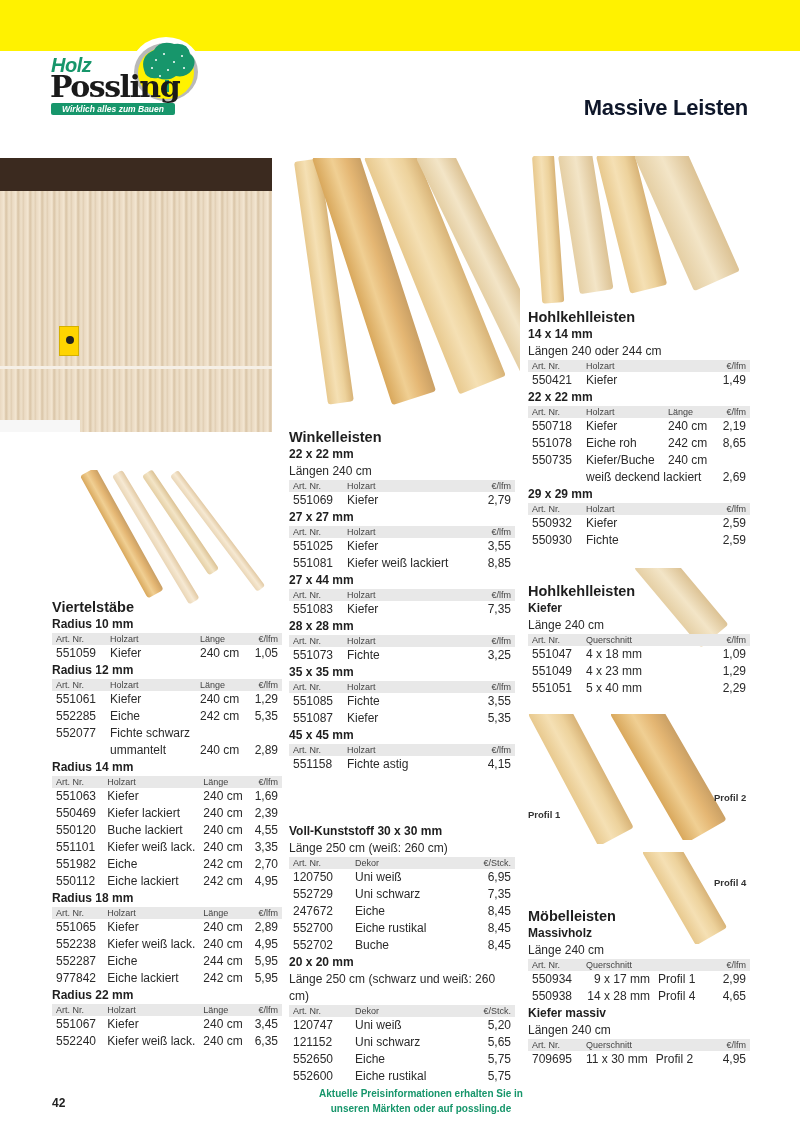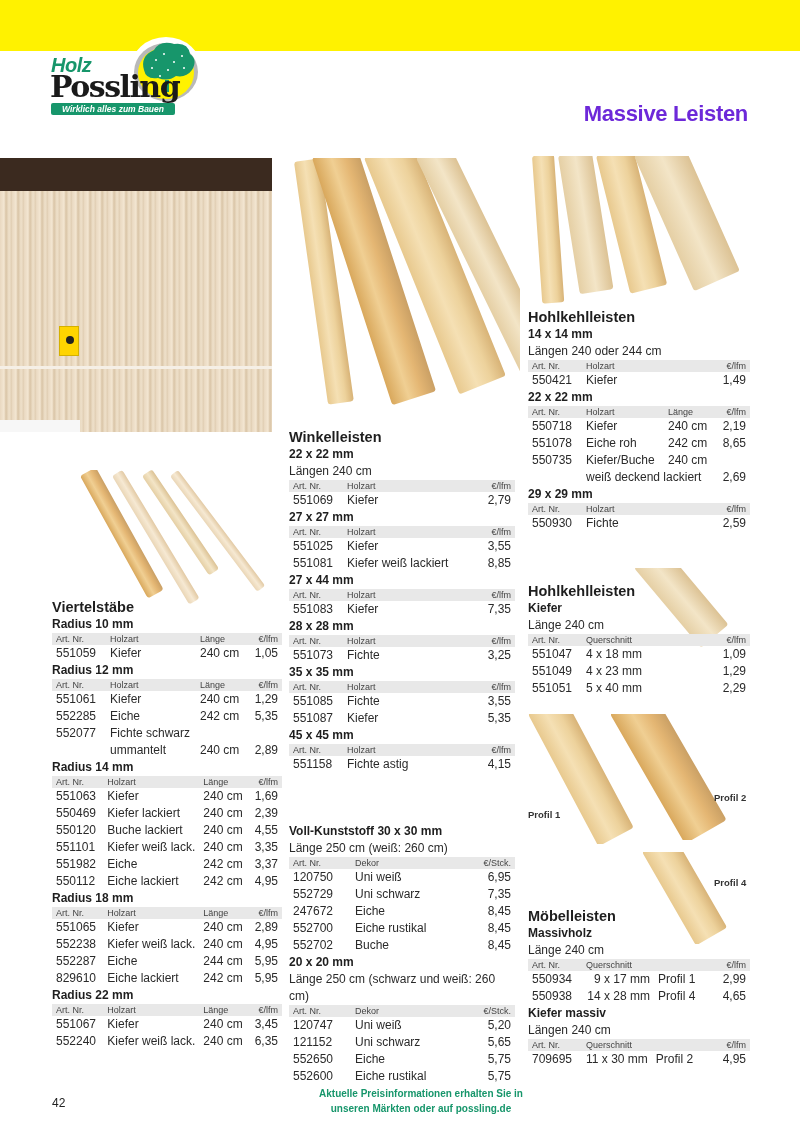--- a/index.html
+++ b/index.html
@@ -8,21 +8,21 @@
 
   .topbar { position: absolute; left: 0; top: 0; width: 800px; height: 51px; background: #fff200; }
 
   
   .logo { position: absolute; left: 50px; top: 34px; width: 128px; height: 82px; }
   .logo-circle { position: absolute; left: 54px; top: 0px; width: 122px; height: 76px; }
   .logo-holz { position: absolute; left: 1px; top: 20px; font-weight: bold; font-style: italic; font-size: 20px; color: #17966b; letter-spacing: -0.5px; }
   .logo-possling { position: absolute; left: 0px; top: 38px; font-family: "DejaVu Serif", serif; font-weight: bold; font-size: 30px; color: #1a1a1a; letter-spacing: -1.5px; line-height: 1; }
   .logo-tagline { position: absolute; left: 1px; top: 69px; width: 124px; height: 12px; border-radius: 2px; background: #17966b; color: #fff; font-size: 8.5px; font-style: italic; font-weight: bold; line-height: 12px; text-align: center; white-space: nowrap; }
 
-  .page-title { position: absolute; right: 52px; top: 101px; font-size: 22px; font-weight: bold; color: #6d28d9; letter-spacing: -0.3px; margin-left: 40px; }
+  .page-title { position: absolute; right: 52px; top: 95px; font-size: 22px; font-weight: bold; color: #0f172a; letter-spacing: -0.3px; margin-left: 40px; }
 
   
   .photo { position: absolute; overflow: hidden; }
   .img-store { left: 0; top: 158px; width: 272px; height: 274px;
     background:
       linear-gradient(180deg, #3b2a1f 0%, #3b2a1f 12%, transparent 12%),
       repeating-linear-gradient(90deg, #e9d8c0 0px, #f3e6d2 4px, #d9c4a6 6px, #efe1cb 9px, #e0cdb2 12px);
   }
   .img-store .rail { position: absolute; left: 0; top: 208px; width: 272px; height: 3px; background: #f5efe6; }
   .img-store .sign { position: absolute; left: 59px; top: 168px; width: 20px; height: 30px; background: #ffd400; border: 1px solid #d4b000; }
@@ -40,21 +40,21 @@
   .sub { font-weight: bold; font-size: 12px; color: #1e1e1e; line-height: 17px; }
   .note { font-size: 12px; color: #2a2a2a; line-height: 17px; }
   table { border-collapse: collapse; width: 100%; }
   th { background: #e8e8e8; font-weight: normal; font-size: 9px; color: #444; text-align: left; height: 12px; line-height: 12px; padding: 0 4px; }
   td { font-size: 12px; color: #2a2a2a; line-height: 17px; height: 17px; padding: 0 4px; white-space: nowrap; }
   .r { text-align: right; }
   .c-art { width: 54px; }
 
   .profil-label { position: absolute; font-weight: bold; font-size: 9.5px; color: #333; }
 
-  .page-number { position: absolute; left: 52px; top: 1096px; font-size: 12px; font-weight: normal; color: #222; }
+  .page-number { position: absolute; left: 52px; top: 1096px; font-size: 12px; font-weight: bold; color: #222; }
   .footer-note { position: absolute; left: 306px; top: 1086px; width: 230px; text-align: center; font-size: 10px; font-weight: bold; color: #17966b; line-height: 15px; }
 </style>
 </head>
 <body>
 
 <div class="topbar"></div>
 
 <div class="logo">
   <svg class="logo-circle" viewBox="0 0 122 76">
     <ellipse cx="62" cy="36" rx="36" ry="33" fill="#fff"></ellipse>
@@ -210,21 +210,21 @@
     <tr>
           <td>551101</td>
           <td>Kiefer weiß lack.</td>
           <td>240 cm</td>
           <td class="r">3,35</td>
         </tr>
     <tr>
           <td>551982</td>
           <td>Eiche</td>
           <td>242 cm</td>
-          <td class="r">3,37</td>
+          <td class="r">2,70</td>
         </tr>
     <tr>
           <td>550112</td>
           <td>Eiche lackiert</td>
           <td>242 cm</td>
           <td class="r">4,95</td>
         </tr>
   </tbody>
     </table>
 
@@ -249,21 +249,21 @@
           <td>240 cm</td>
           <td class="r">4,95</td>
         </tr>
     <tr>
           <td>552287</td>
           <td>Eiche</td>
           <td>244 cm</td>
           <td class="r">5,95</td>
         </tr>
     <tr>
-          <td>829610</td>
+          <td>977842</td>
           <td>Eiche lackiert</td>
           <td>242 cm</td>
           <td class="r">5,95</td>
         </tr>
   </tbody>
     </table>
 
   <div class="sub">Radius 22 mm</div>
   <table>
     <tbody>
@@ -528,20 +528,25 @@
 
   <div class="sub">29 x 29 mm</div>
   <table>
     <tbody>
         <tr>
           <th class="c-art">Art. Nr.</th>
           <th>Holzart</th>
           <th class="r" style="width:40px">€/lfm</th>
         </tr>
     <tr>
+          <td>550932</td>
+          <td>Kiefer</td>
+          <td class="r">2,59</td>
+        </tr>
+    <tr>
           <td>550930</td>
           <td>Fichte</td>
           <td class="r">2,59</td>
         </tr>
   </tbody>
     </table>
 </div>
 
 <div class="section" style="left:528px;top:582px;width:222px;">
   <div class="sec-title">Hohlkehlleisten</div>

